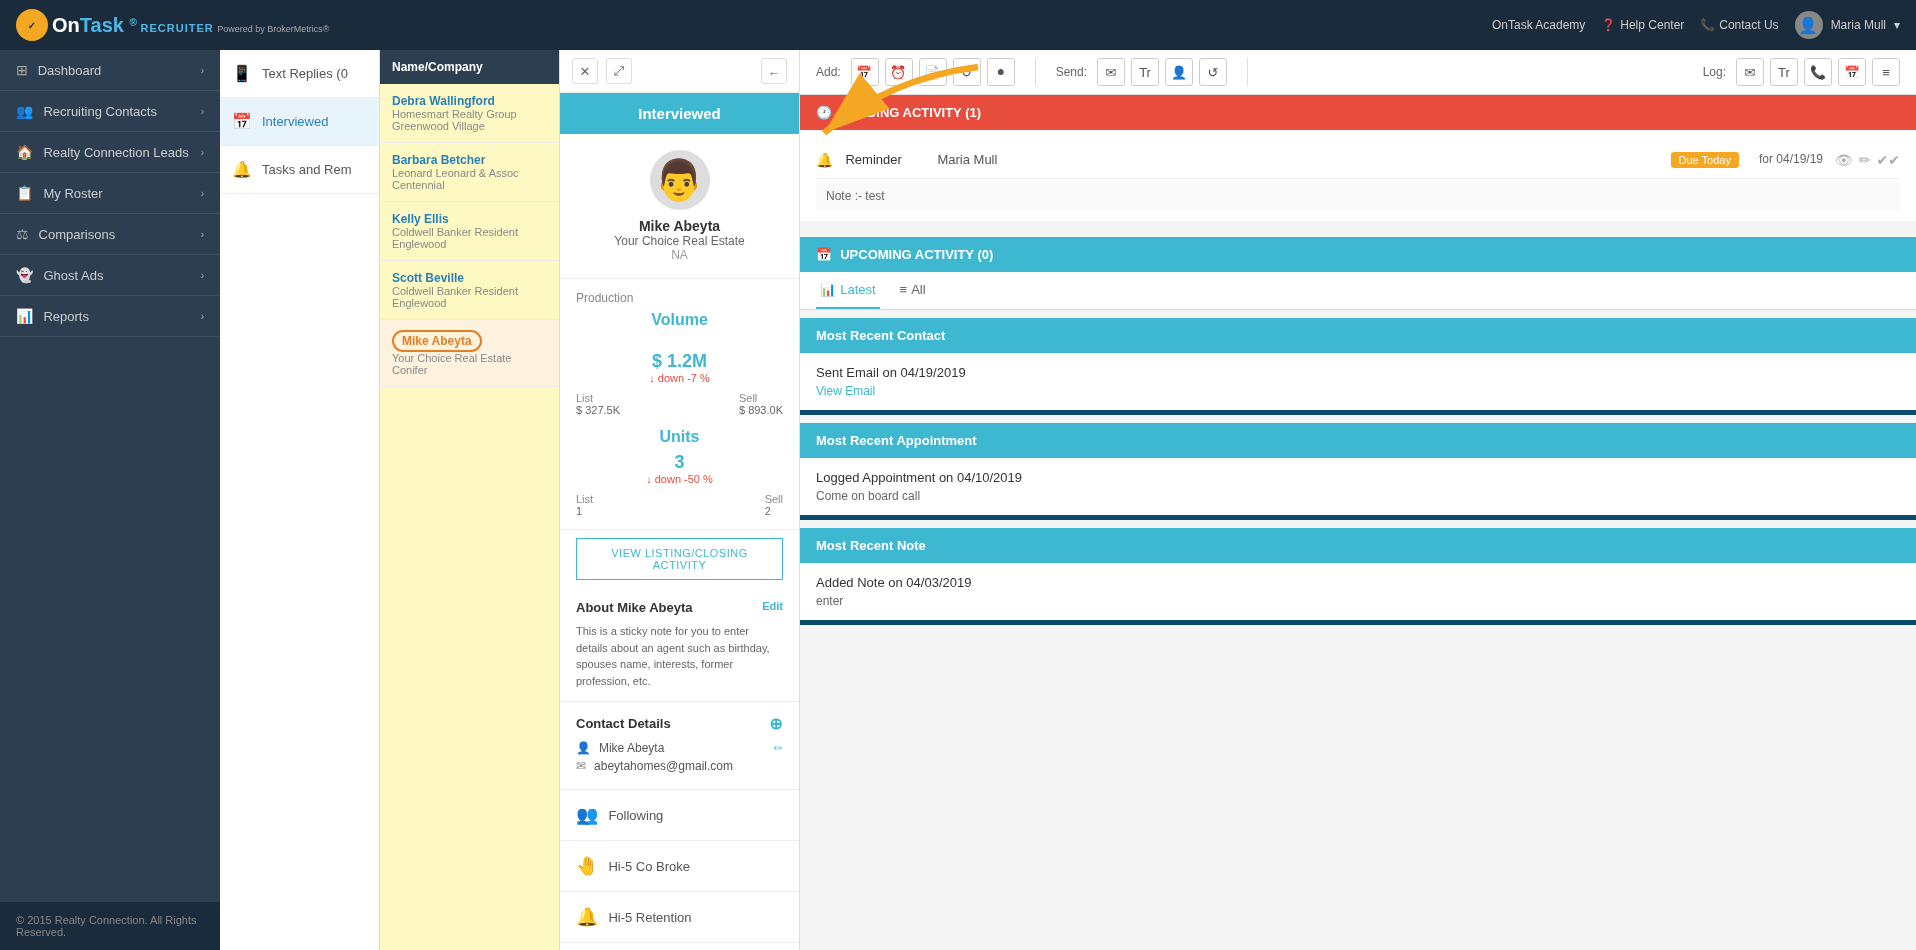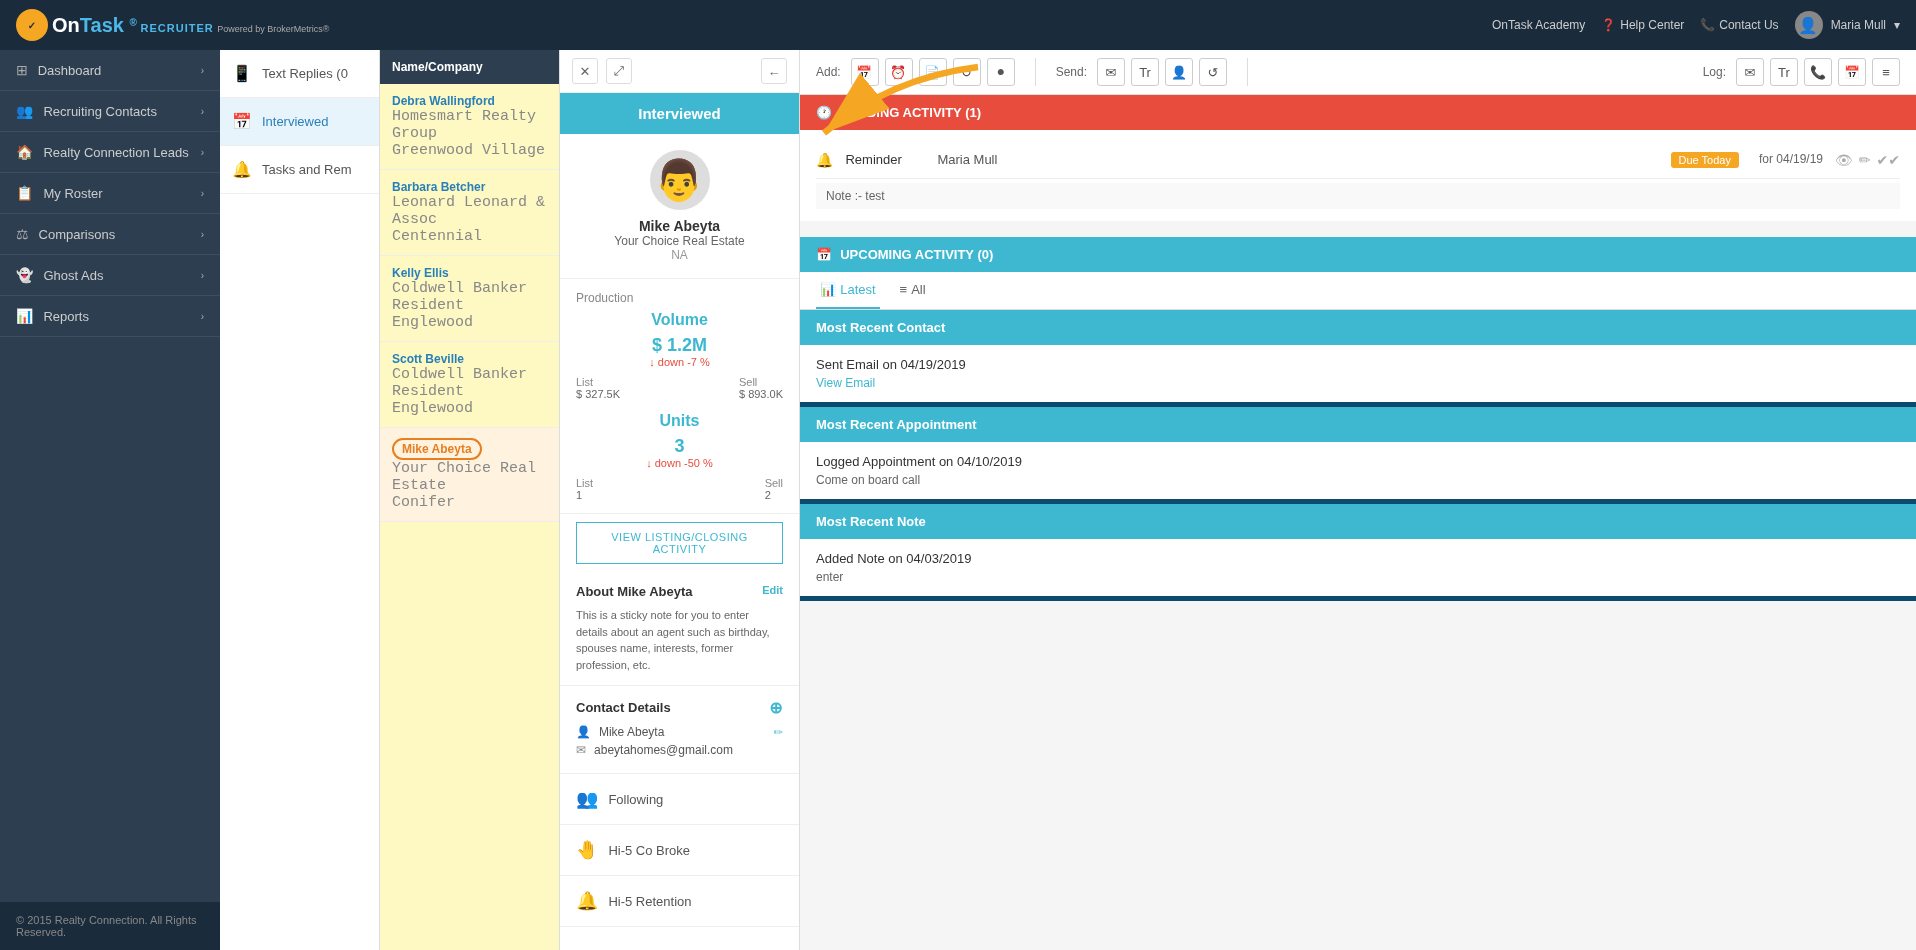--- a/index.html
+++ b/index.html
@@ -130,21 +130,21 @@
     }
     .contact-row.active { background: #fff3e0; }
     .contact-name { color: #2980b9; font-size: 12px; font-weight: bold; }
     .contact-name.highlighted {
       color: #e67e22;
       border: 2px solid #e67e22;
       border-radius: 20px;
       padding: 2px 8px;
       display: inline-block;
     }
-    .contact-company { font-size: 15px; color: #888; font-family: Liberation Mono, monospace; }
+    .contact-company { font-size: 11px; color: #888; }
 
     
     .profile-panel {
       width: 240px;
       background: #fff;
       border-right: 1px solid #ddd;
       overflow-y: auto;
       display: flex;
       flex-direction: column;
     }
@@ -172,21 +172,21 @@
       margin-bottom: 8px;
     }
     .profile-name { font-size: 14px; font-weight: bold; color: #333; }
     .profile-company { font-size: 12px; color: #666; }
     .profile-state { font-size: 12px; color: #999; text-align: center; }
 
     .profile-section { padding: 12px 16px; border-bottom: 1px solid #eee; }
     .profile-section-title { font-size: 12px; color: #888; margin-bottom: 6px; }
     .profile-volume-title {
       color: #3db8d0; font-size: 16px; font-weight: bold;
-      text-align: center; margin-bottom: 6px;
+      text-align: center; margin-bottom: 22px;
     }
     .profile-volume-amount {
       color: #3db8d0; font-size: 18px; font-weight: bold;
       text-align: center;
     }
     .profile-volume-change {
       color: #e74c3c; font-size: 11px;
       text-align: center; margin-bottom: 8px;
     }
     .profile-list-sell {
@@ -360,20 +360,21 @@
       border-bottom-color: #3db8d0;
     }
 
     
     .recent-section-header {
       background: #3db8d0;
       color: white;
       padding: 10px 16px;
       font-size: 13px;
       font-weight: bold;
+      margin-top: 8px;
     }
     .recent-section-content {
       background: white;
       padding: 12px 16px;
       border-bottom: 5px solid #0c4a6e;
     }
     .recent-title { font-size: 13px; color: #333; margin-bottom: 4px; }
     .recent-link { color: #3db8d0; font-size: 12px; cursor: pointer; }
     .recent-sub { font-size: 12px; color: #666; }
 

